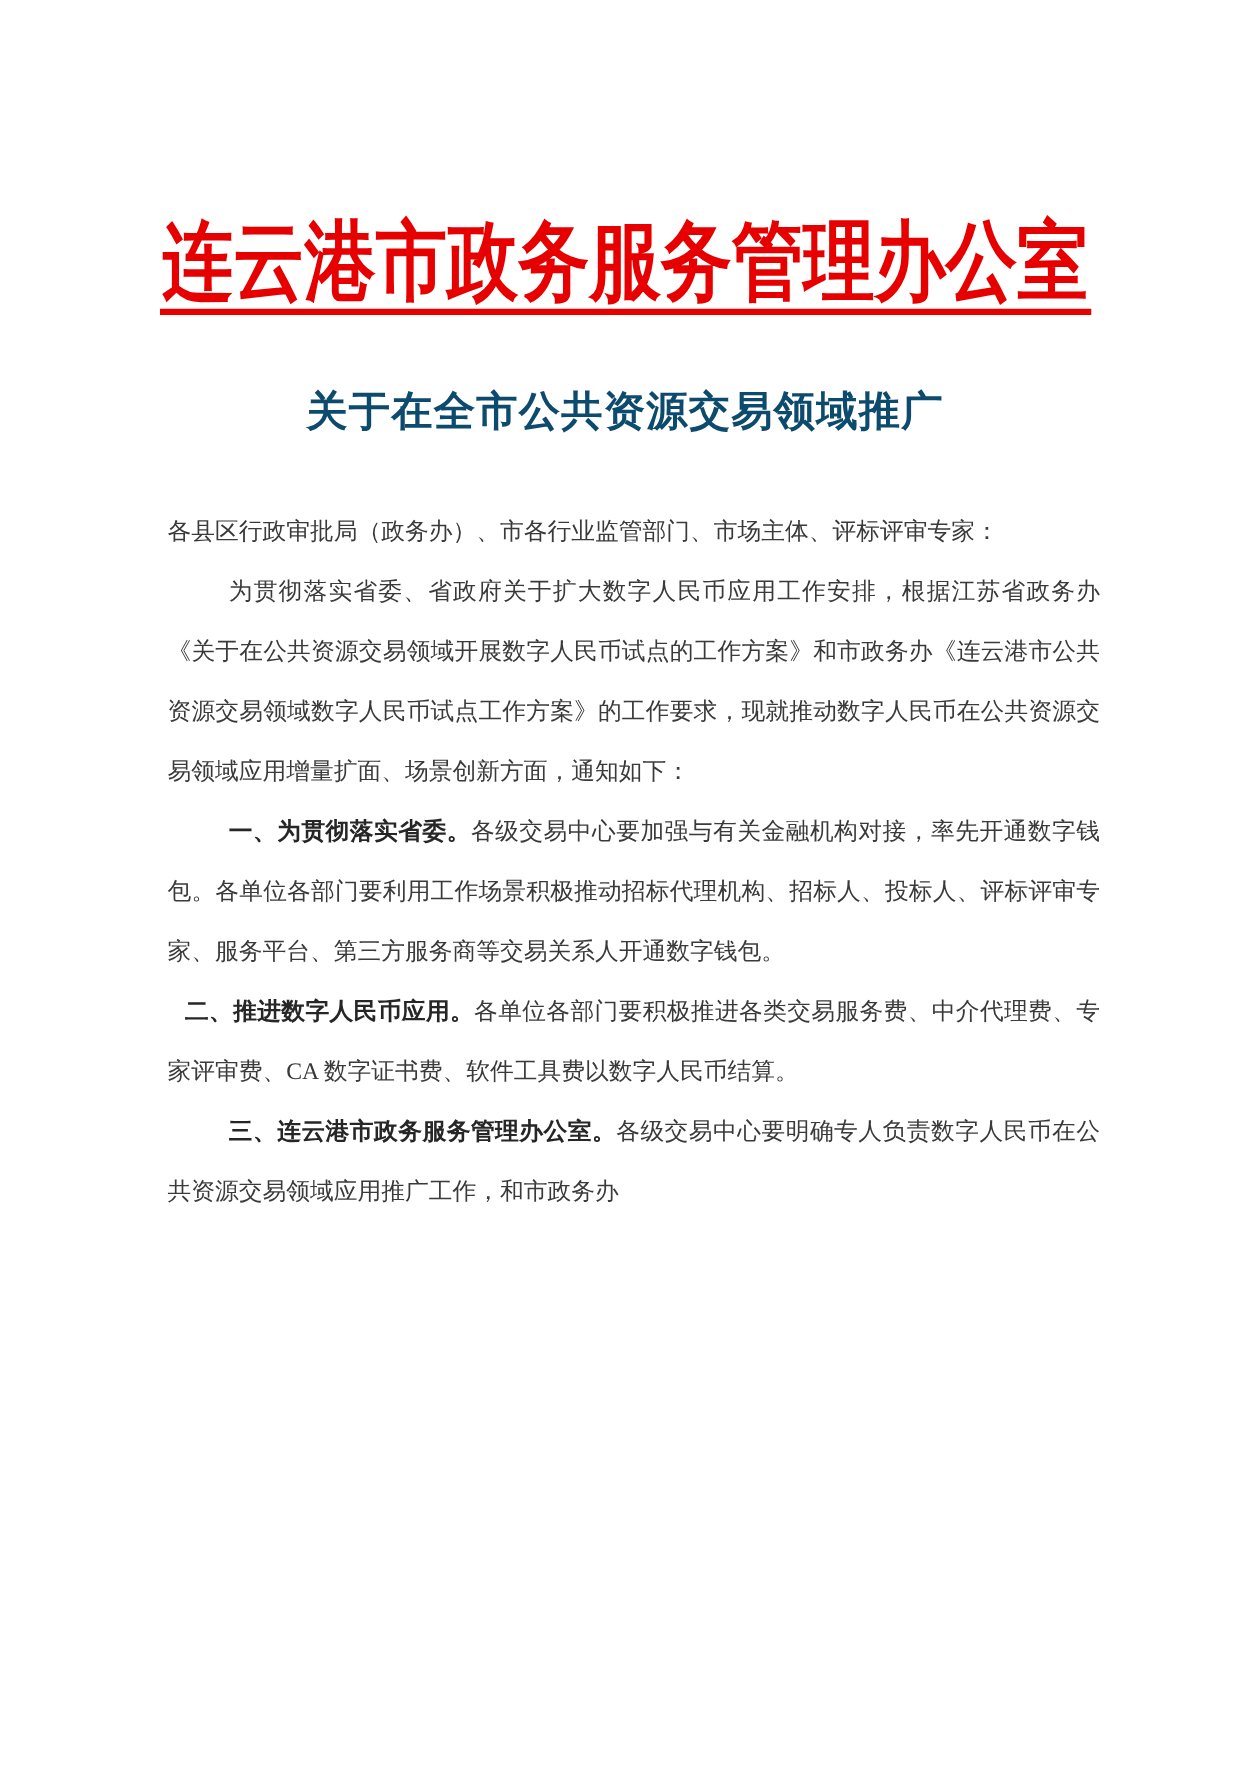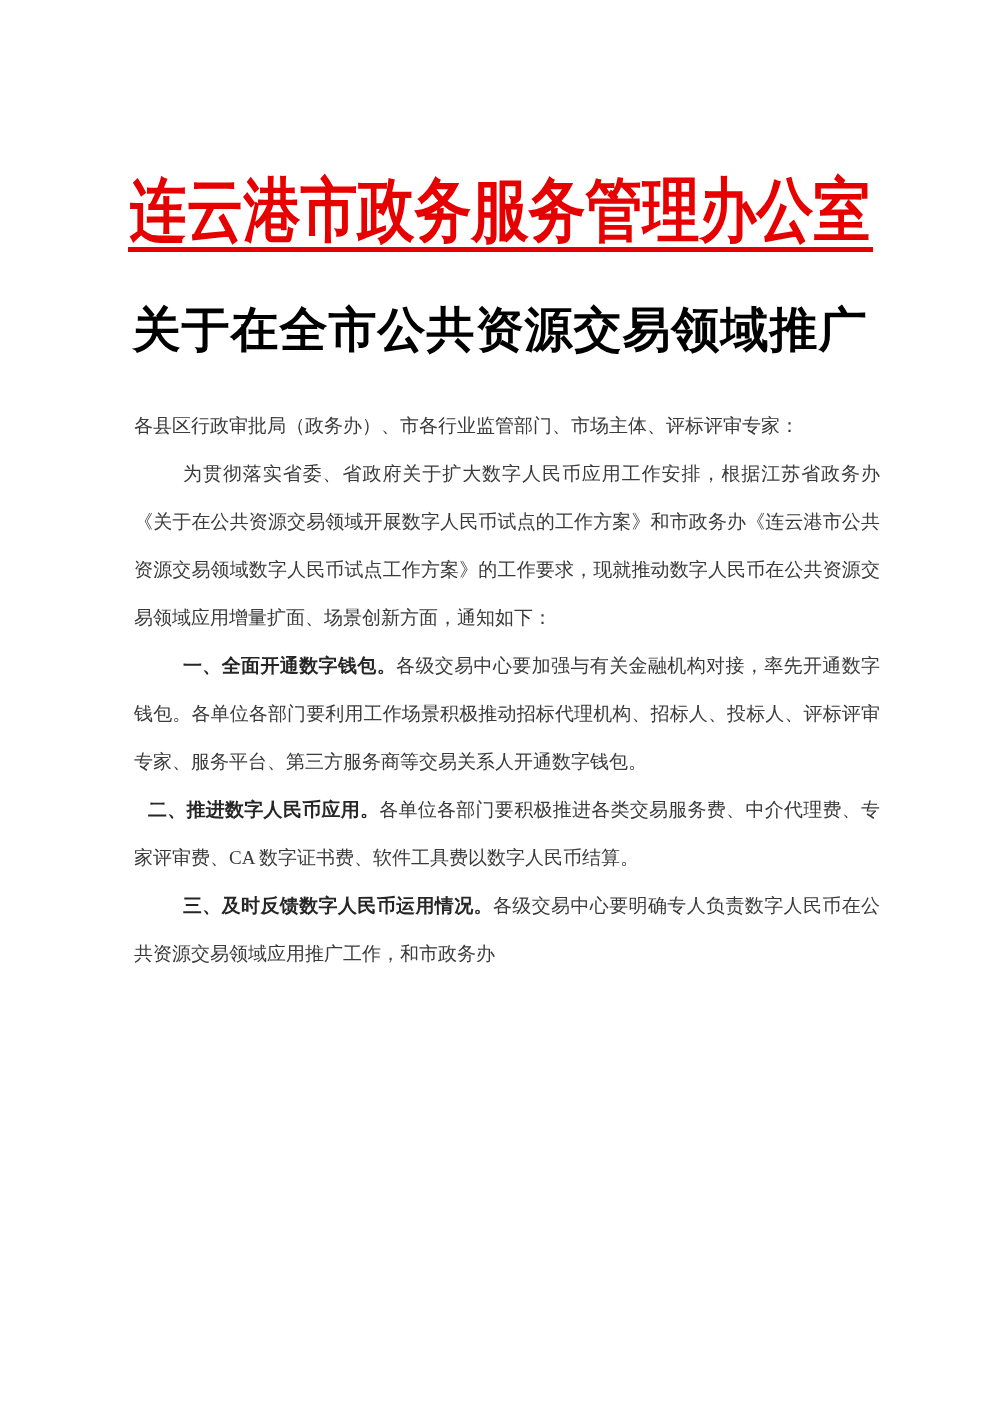--- a/index.html
+++ b/index.html
@@ -32,24 +32,24 @@
     white-space:nowrap;
     letter-spacing:0px;
     transform:scaleY(1.22);
     transform-origin:center bottom;
     font-family:"Liberation Serif", serif;
   }
   
   .doc-title {
     margin:52px 0 0 0;
     text-align:center;
-    font-size:48px;
+    font-size:33px;
     line-height:52px;
     font-weight:bold;
-    color:#000000;
+    color:#0c4a6e;
     letter-spacing:1px;
   }
   
   .body-text {
     margin:46px 0 0 134px;
     width:746px;
     font-size:19px;
     line-height:48px;
     color:#3a3a3a;
     text-align:justify;
@@ -76,21 +76,21 @@
   <h1 class="doc-title">
     <span>关于在全市公共资源交易领域推广</span><br>
   </h1>
 
   <main class="body-text">
 
     <p class="para">各县区行政审批局（政务办）、市各行业监管部门、市场主体、评标评审专家：</p>
 
     <p class="para indent-2"><span>为贯彻落实省委、省政府关于扩大数字人民币应用工作安排，根据江苏省政务办《关于在公共资源交易领域开展数字人民币试点的工作方案》和市政务办《连云港市公共资源交易领域数字人民币试点工作方案》的工作要求，现就推动数字人民币在公共资源交易领域应用增量扩面、场景创新方面，通知如下：</span></p>
 
-    <p class="para indent-2"><span class="lead">一、全面开通数字钱包。</span><span>各级交易中心要加强与有关金融机构对接，率先开通数字钱包。各单位各部门要利用工作场景积极推动招标代理机构、招标人、投标人、评标评审专家、服务平台、第三方服务商等交易关系人开通数字钱包。</span></p>
+    <p class="para indent-2"><span class="lead">一、为贯彻落实省委。</span><span>各级交易中心要加强与有关金融机构对接，率先开通数字钱包。各单位各部门要利用工作场景积极推动招标代理机构、招标人、投标人、评标评审专家、服务平台、第三方服务商等交易关系人开通数字钱包。</span></p>
 
     <p class="para indent-half"><span class="lead">二、推进数字人民币应用。</span><span>各单位各部门要积极推进各类交易服务费、中介代理费、专家评审费、CA 数字证书费、软件工具费以数字人民币结算。</span></p>
 
-    <p class="para indent-2"><span class="lead">三、及时反馈数字人民币运用情况。</span><span>各级交易中心要明确专人负责数字人民币在公共资源交易领域应用推广工作，和市政务办</span></p>
+    <p class="para indent-2"><span class="lead">三、连云港市政务服务管理办公室。</span><span>各级交易中心要明确专人负责数字人民币在公共资源交易领域应用推广工作，和市政务办</span></p>
 
   </main>
 
 </div>
 
 </body></html>

